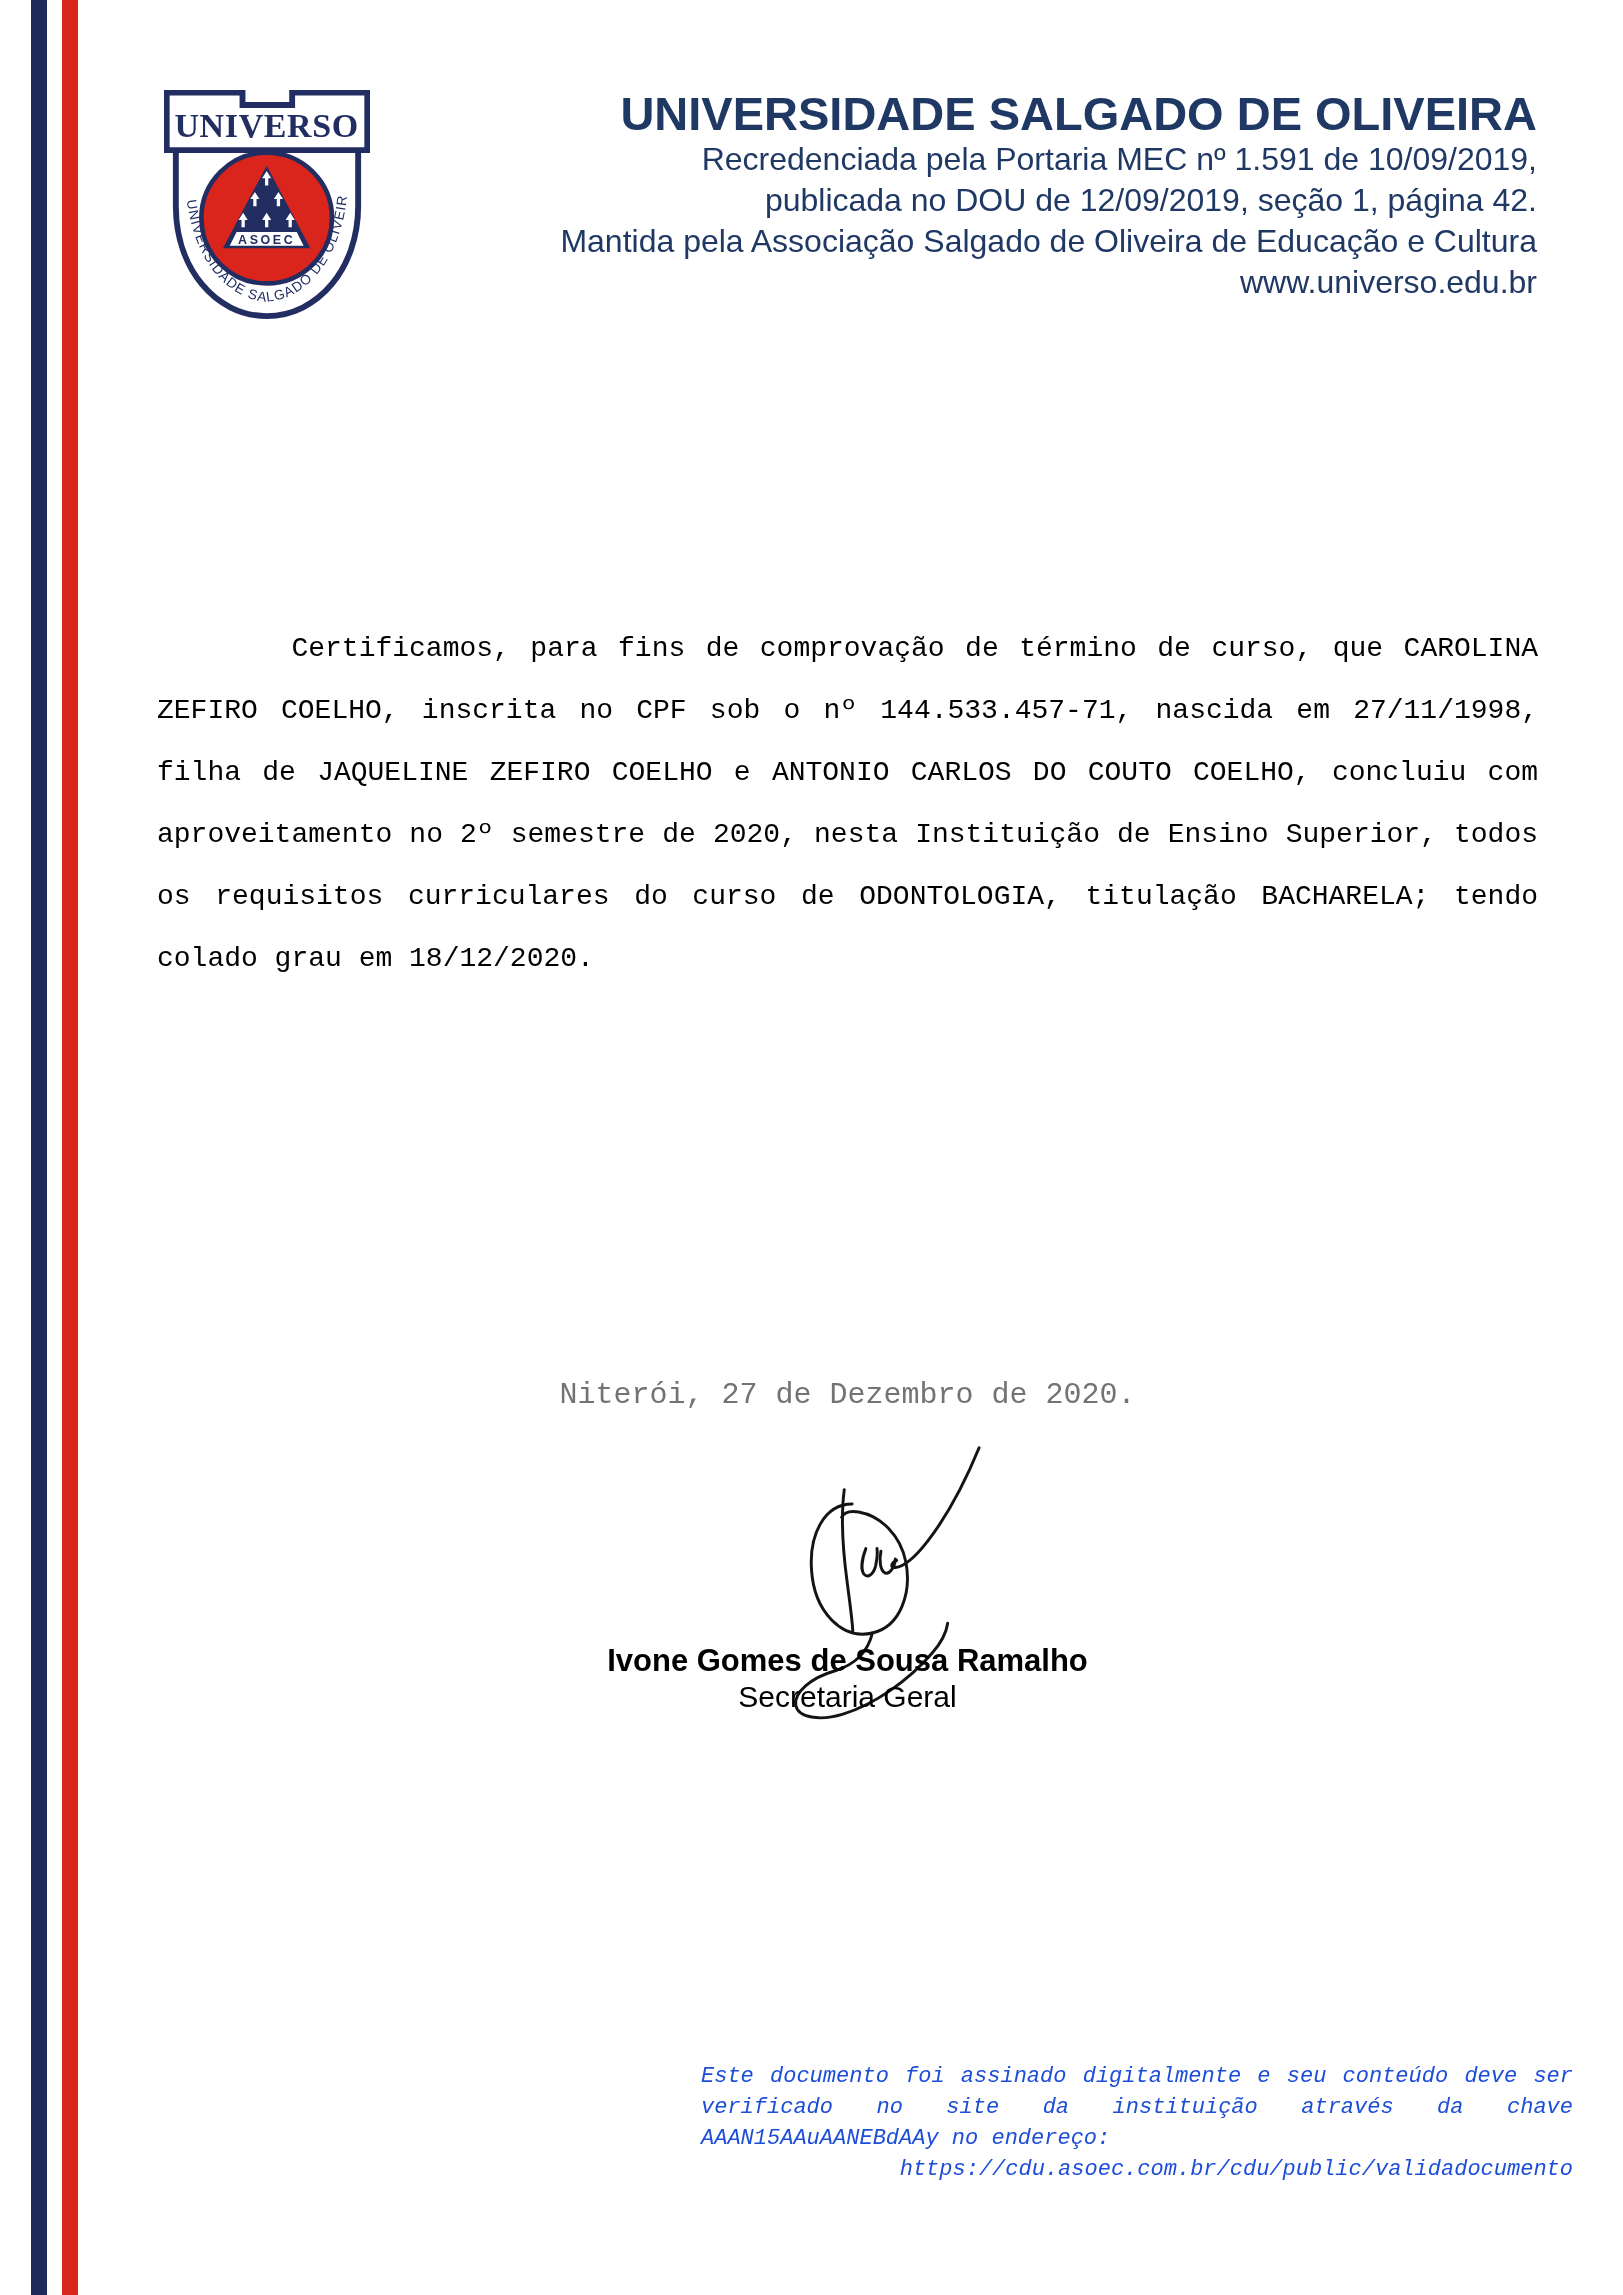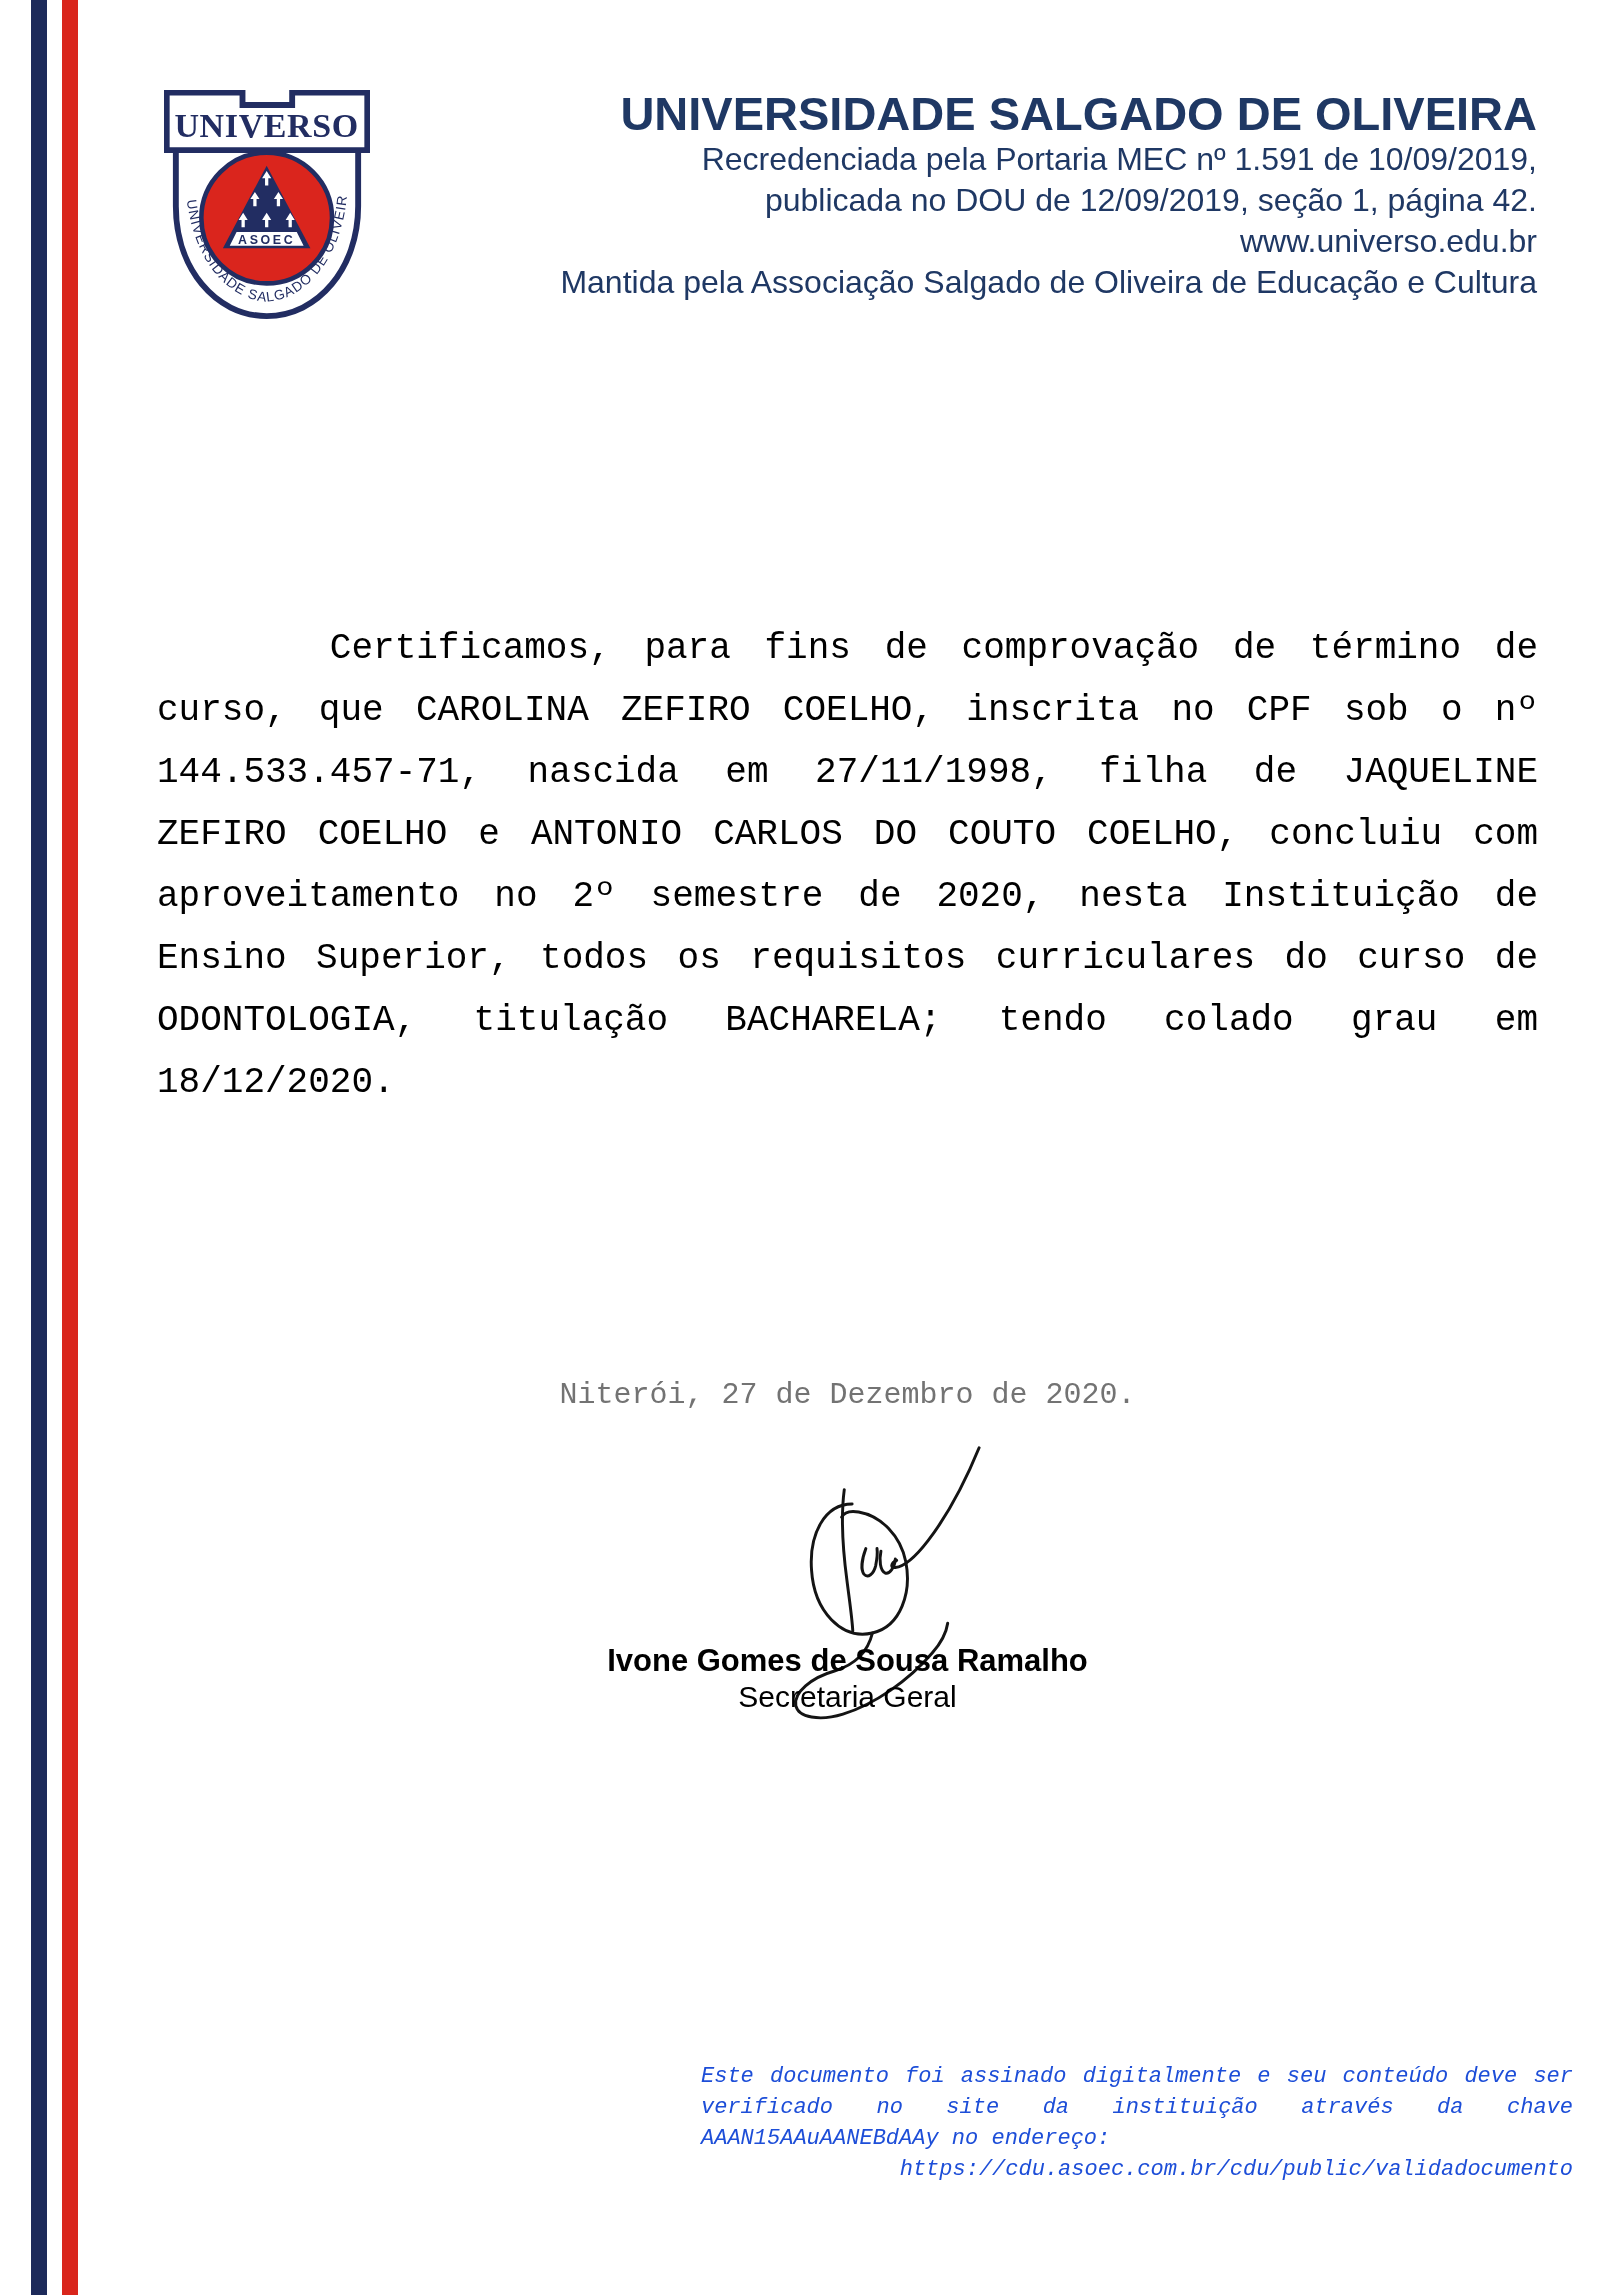--- a/index.html
+++ b/index.html
@@ -74,21 +74,21 @@
     transform-origin: center top;
   }
 
   
   .body-text {
     position: absolute;
     top: 618px;
     left: 157px;
     width: 1381px;
     font-family: "Liberation Mono", "DejaVu Sans Mono", monospace;
-    font-size: 36px;
+    font-size: 28px;
     line-height: 62px;
     color: #000000;
     text-align: justify;
   }
   .body-text p {
     margin: 0;
     text-indent: 8ch;
   }
 
   
@@ -181,22 +181,22 @@
     <text font-family="Liberation Sans, sans-serif" font-size="21" letter-spacing="1.5" fill="#222d62">
       <textPath href="#arcpath" startOffset="2%">UNIVERSIDADE SALGADO DE OLIVEIRA</textPath>
     </text>
   </svg>
 
   <div class="header-block">
     <div class="header-title">UNIVERSIDADE SALGADO DE OLIVEIRA</div>
     <div class="header-lines">
       <div>Recredenciada pela Portaria MEC nº 1.591 de 10/09/2019,</div>
       <div>publicada no DOU de 12/09/2019, seção 1, página 42.</div>
+      <div>Mantida pela Associação Salgado de Oliveira de Educação e Cultura</div>
       <div>www.universo.edu.br</div>
-      <div>Mantida pela Associação Salgado de Oliveira de Educação e Cultura</div>
     </div>
   </div>
 
 
   <div class="body-text">
     <p>Certificamos, para fins de comprovação de término de curso, que CAROLINA ZEFIRO COELHO, inscrita no CPF sob o nº 144.533.457-71, nascida em 27/11/1998, filha de JAQUELINE ZEFIRO COELHO e ANTONIO CARLOS DO COUTO COELHO, concluiu com aproveitamento no 2º semestre de 2020, nesta Instituição de Ensino Superior, todos os requisitos curriculares do curso de ODONTOLOGIA, titulação BACHARELA; tendo colado grau em 18/12/2020.</p>
   </div>
 
   <div class="date-line">Niterói, 27 de Dezembro de 2020.</div>
 

